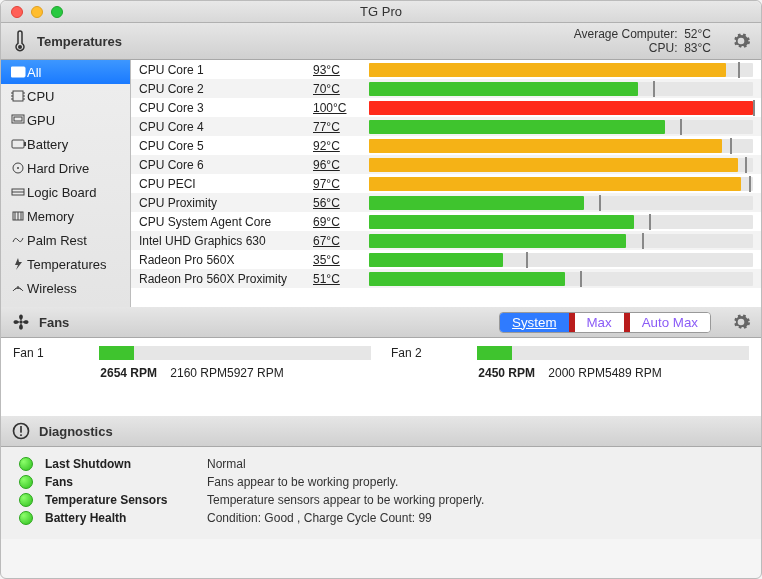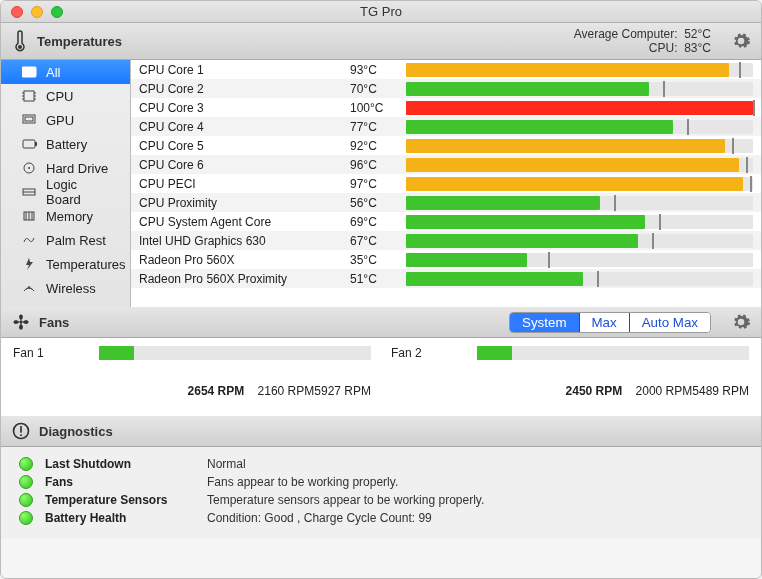--- a/index.html
+++ b/index.html
@@ -14,49 +14,49 @@
 .title { position: absolute; left: 0; right: 0; text-align: center; font-size: 13px; color: #333; pointer-events: none; }
 
 .section-header { height: 37px; background: linear-gradient(#e6e6e6, #d0d0d0); border-bottom: 1px solid #a8a8a8; display: flex; align-items: center; padding: 0 10px; font-size: 13px; font-weight: bold; color: #333; }
 .section-header .title-row { display: flex; align-items: center; gap: 8px; }
 .gear { width: 20px; height: 20px; margin-left: 8px; }
 .header-right { margin-left: auto; display: flex; align-items: center; gap: 12px; font-weight: normal; font-size: 12px; color: #333; }
 .avg-block { text-align: right; line-height: 14px; }
 
 .temps-body { display: flex; height: 247px; }
 .sidebar { width: 130px; background: linear-gradient(#eeeeee,#e4e4e4); border-right: 1px solid #bcbcbc; overflow-y: auto; }
-.sidebar-item { display: flex; align-items: center; gap: 8px; padding: 4px 21px; font-size: 13px; color: #222; cursor: default; height: 24px; }
+.sidebar-item { display: flex; align-items: center; gap: 0; padding: 4px 10px; font-size: 13px; color: #222; cursor: default; height: 24px; }
 .sidebar-item.active { background: linear-gradient(#3d97ff,#1a7aff); color: #fff; }
 .sidebar-icon { width: 16px; height: 14px; display:inline-flex; align-items:center; justify-content:center; }
 
 .temp-list { flex: 1; overflow-y: auto; background: #fff; }
 .temp-row { display: flex; align-items: center; height: 19px; font-size: 12px; padding-right: 8px; }
 .temp-row:nth-child(even) { background: #f3f3f3; }
 .temp-row:nth-child(odd) { background: #fff; }
-.sensor-name { width: 219px; padding-left: 8px; color: #222; }
-.sensor-val { width: 50px; text-align: left; color: #222; }
+.sensor-name { width: 182px; padding-left: 8px; color: #222; }
+.sensor-val { width: 50px; text-align: left; color: #222; text-decoration: underline; }
 .bar-wrap { flex: 1; position: relative; height: 14px; background: #e6e6e6; border-radius: 1px; margin-left: 6px; }
 .bar-fill { position: absolute; left: 0; top: 0; bottom: 0; border-radius: 1px; }
 .bar-green { background: #3fc42e; }
 .bar-orange { background: #f5b216; }
 .bar-red { background: #ff2a1a; }
 .bar-tick { position: absolute; top: -1px; bottom: -1px; width: 2px; background: #888; }
 
 .fans-body { padding: 8px 12px 18px; background: #fff; display: flex; gap: 20px; height: 78px; }
 .fan { flex: 1; }
 .fan-top { display: flex; align-items: center; gap: 16px; font-size: 12px; }
 .fan-name { width: 70px; color:#222; }
 .fan-bar { flex: 1; height: 14px; background: #e6e6e6; position: relative; }
 .fan-bar-fill { position: absolute; left: 0; top: 0; bottom: 0; background: #3fc42e; }
-.fan-bottom { display: flex; justify-content: flex-end; font-size: 12px; margin-top: 24px; color:#222;}
+.fan-bottom { display: flex; justify-content: center; font-size: 12px; margin-top: 6px; color:#222;}
 .fan-rpm-cur { font-weight: bold; width:70px; }
 
 .seg-control { display: flex; border: 1px solid #999; border-radius: 4px; overflow: hidden; font-size: 11px; background:#fff; }
-.seg-control button { border: none; padding: 2px 12px; background: #fff; cursor: default; border-left:1px solid #b91c1c; color:#1d4ed8;}
-.seg-control button:first-child { border-left:none; }
+.seg-control button { border: none; padding: 2px 12px; background: #fff; cursor: default; border-left:6px solid #b91c1c; color:#8b5cf6;}
+.seg-control button:first-child { border-left:none;text-decoration:underline; }
 .seg-control button.active { background: #2f7bff; color: #fff; }
 
 .diag-body { padding: 8px 18px 12px; background: #f0f0f0; font-size: 12px; }
 .diag-row { display: flex; align-items: center; gap: 12px; padding: 2px 0; }
 .dot { width: 14px; height: 14px; border-radius: 50%; background: radial-gradient(circle at 30% 30%, #8cff6b, #2fbf1e); border: 1px solid #29a519; }
 .diag-label { width: 150px; text-align: left; font-weight: bold; color:#222;}
 .diag-val { color: #333; }
 
 .thermo { width: 18px; height: 24px; }
 .fan-icon { width: 20px; height: 20px; }

